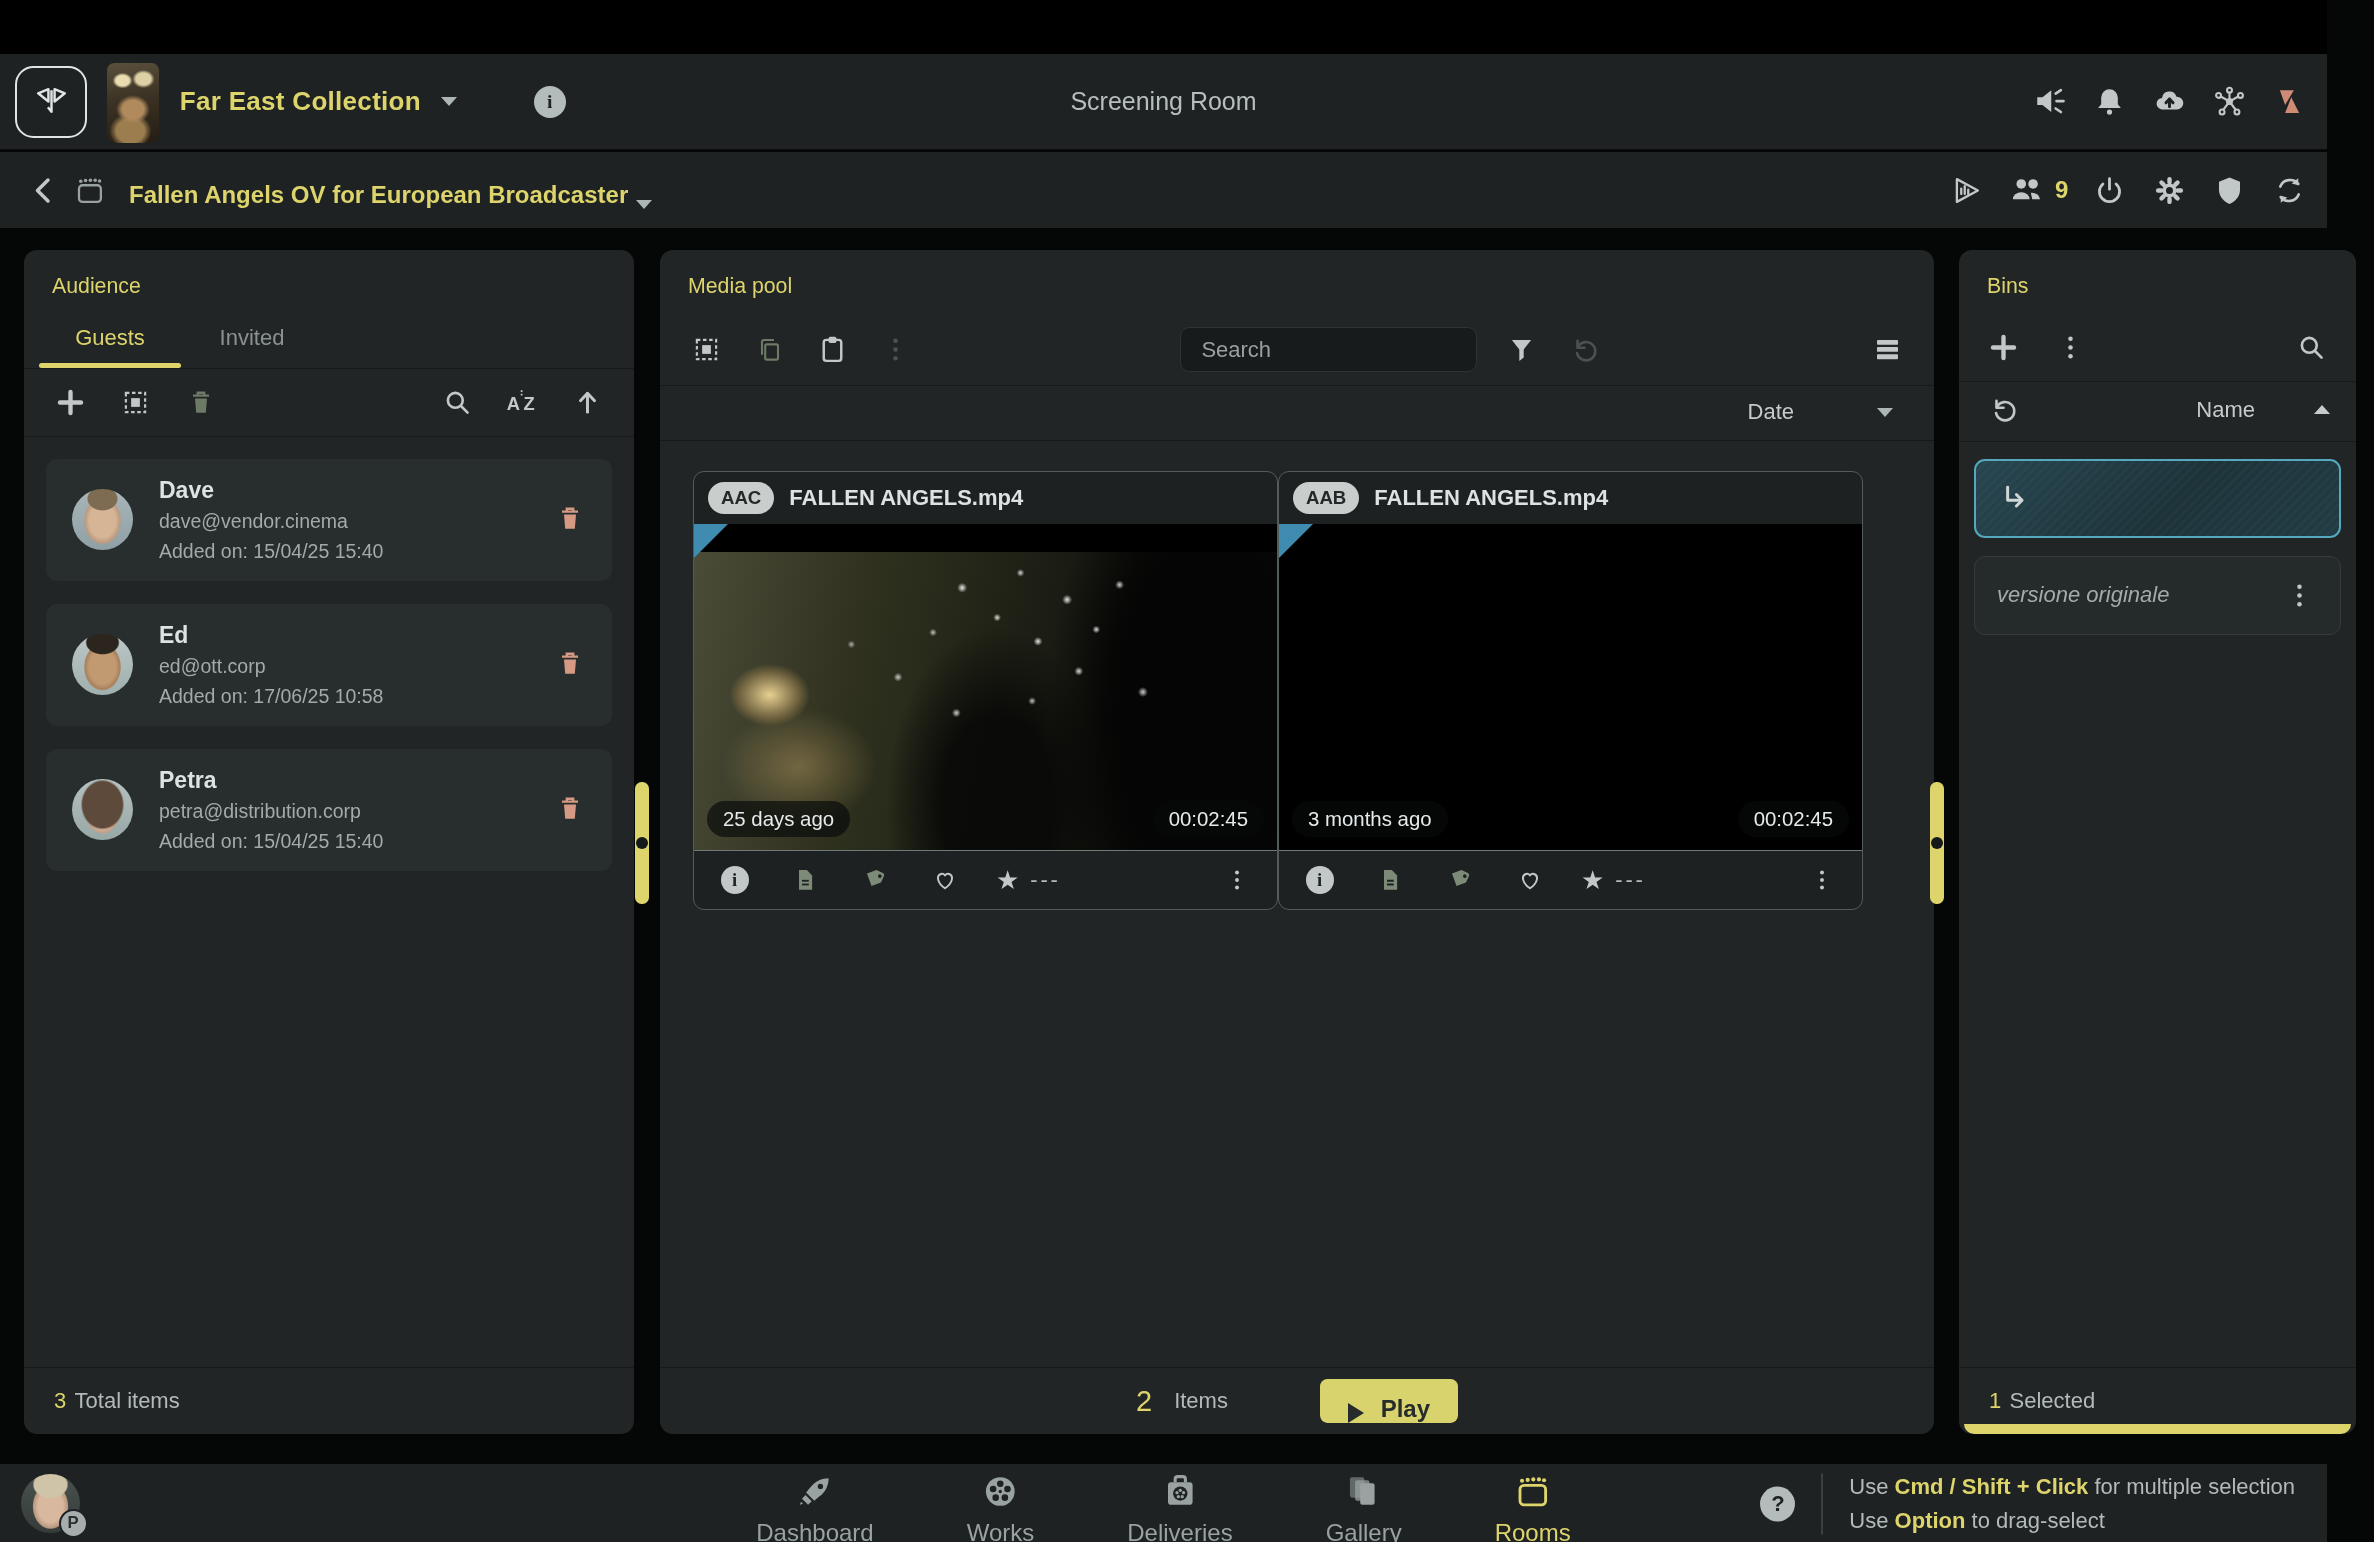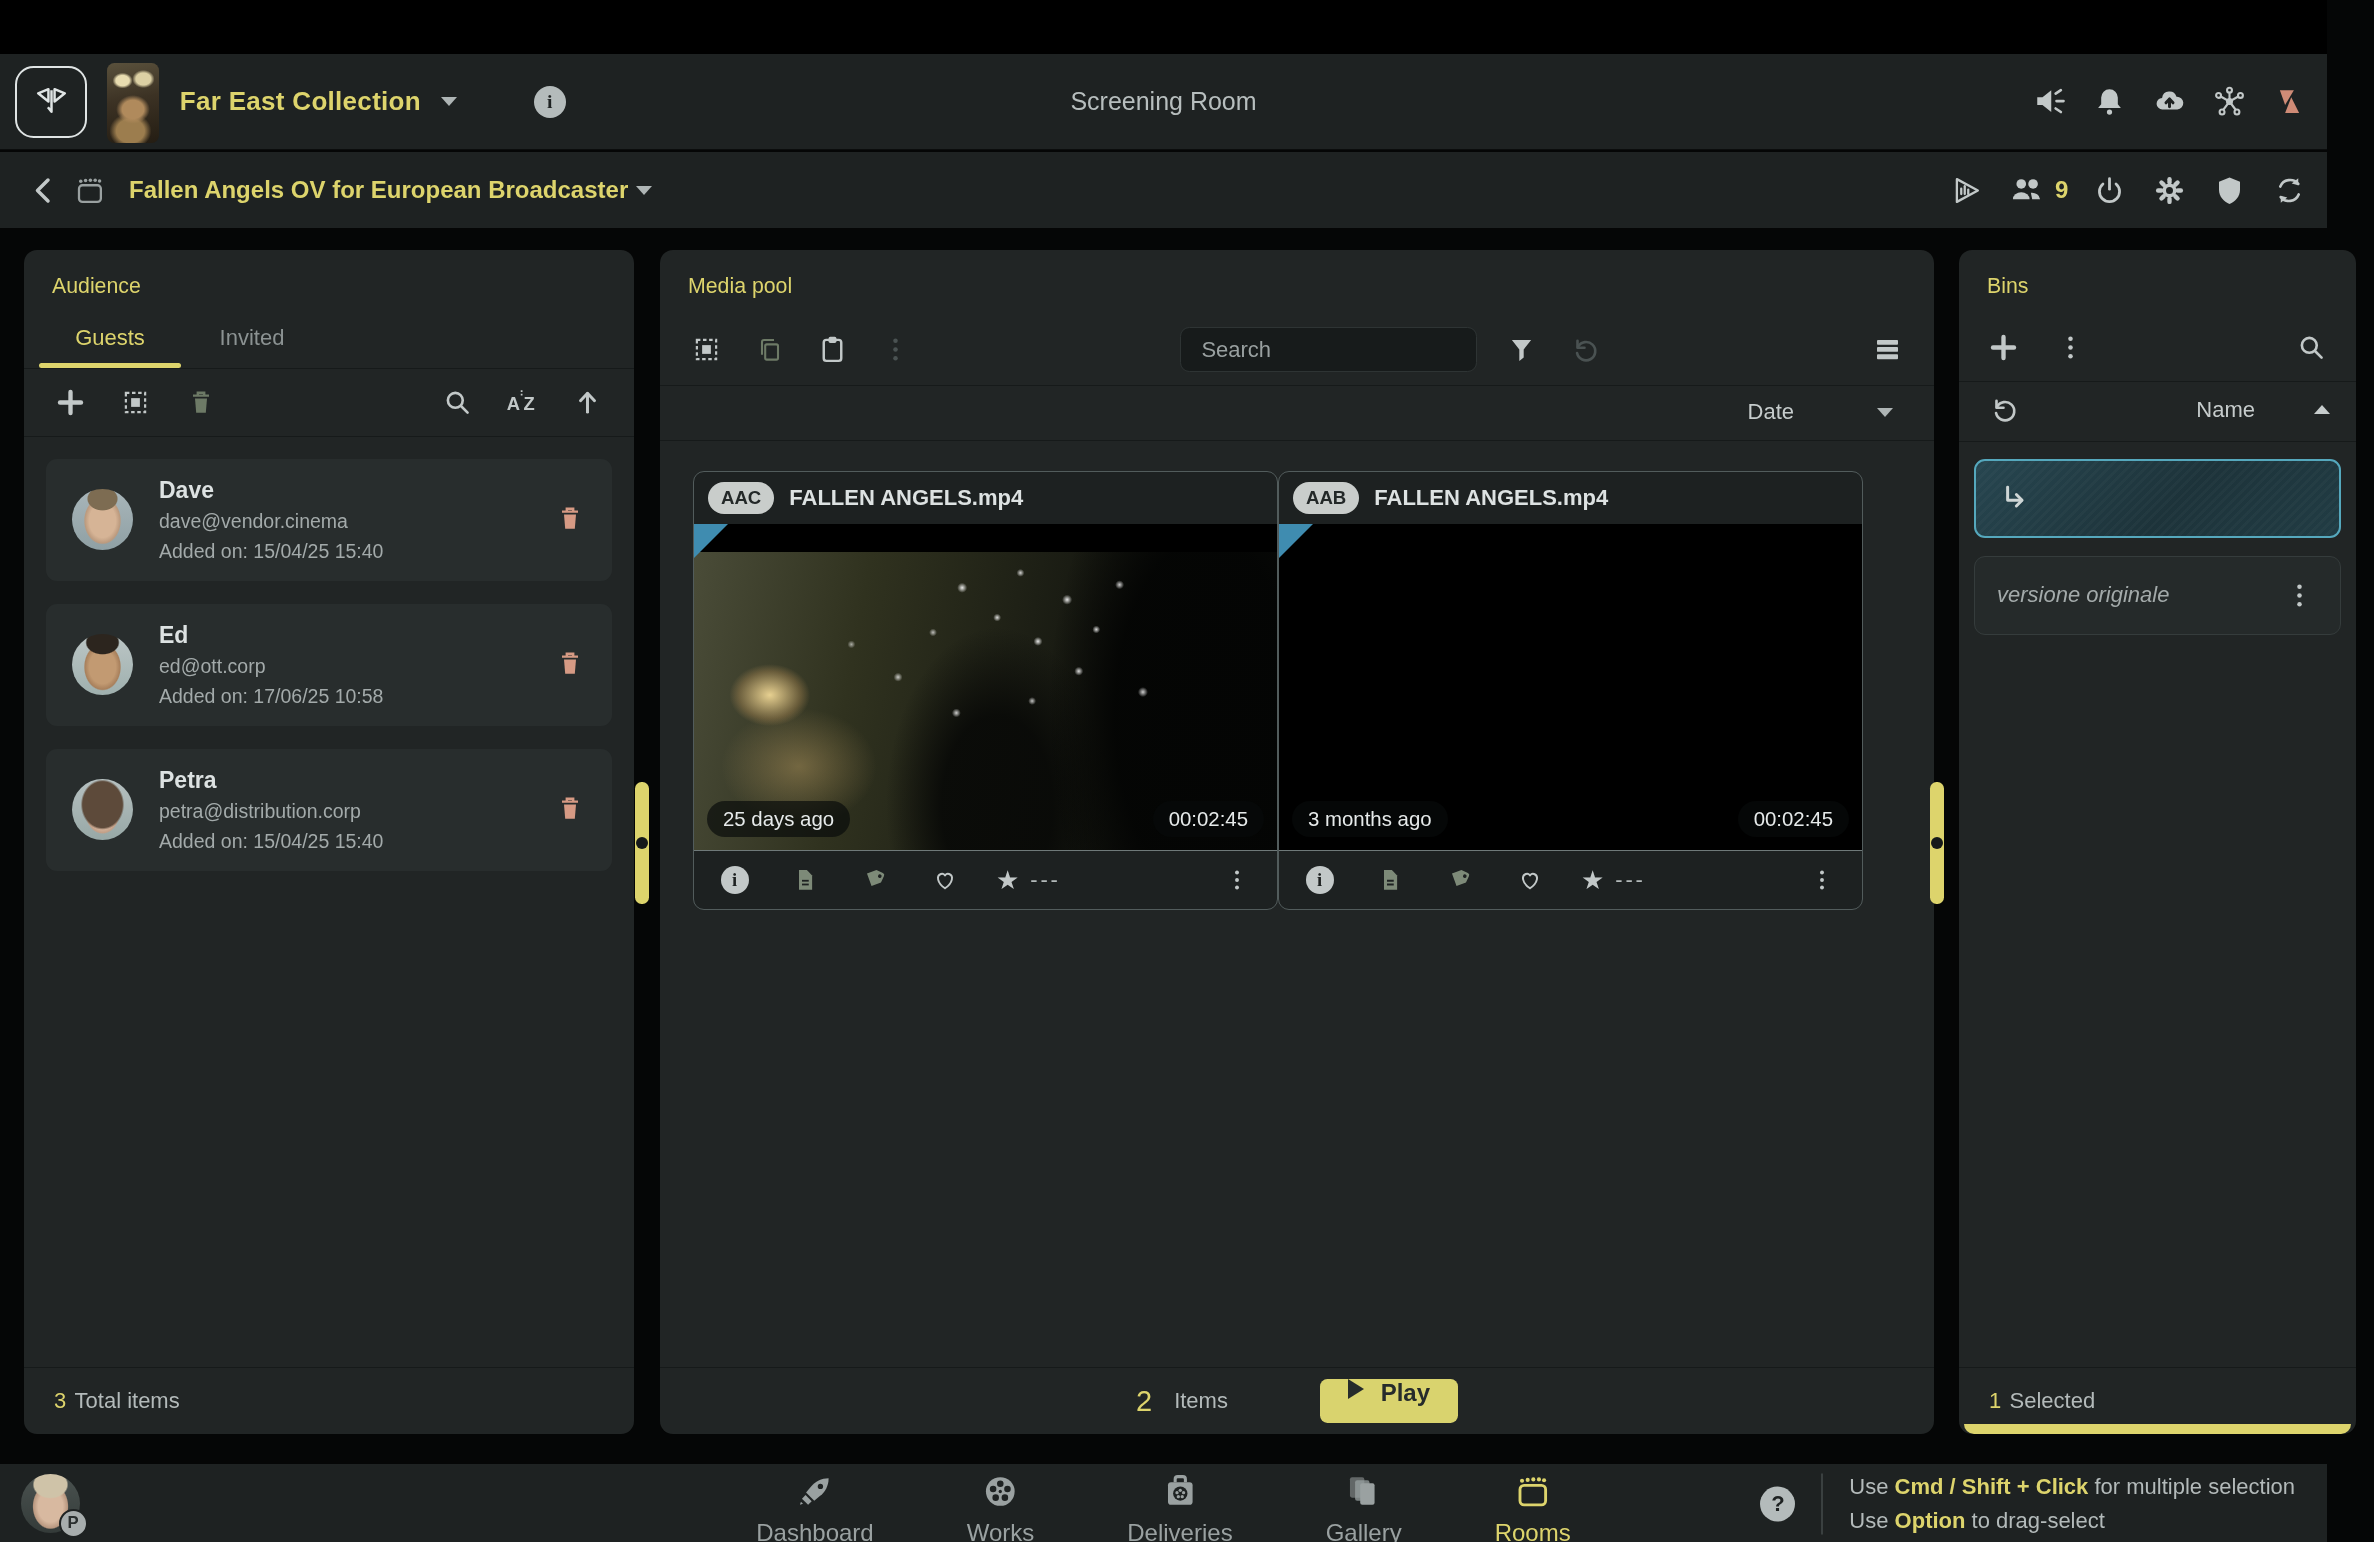--- a/index.html
+++ b/index.html
@@ -30,21 +30,21 @@
                font-size:19.5px; font-weight:700; display:grid; place-items:center; margin-left:56px;
                font-family:"Liberation Serif", serif; }
   .bar1-center { position:absolute; left:50%; transform:translateX(-50%); color:#b7bebe; font-size:25px; }
   .bar-right { position:absolute; right:18.6px; display:flex; align-items:center; gap:23px; }
   .icon-btn { width:37px; height:37px; display:grid; place-items:center; background:transparent;
               border:none; color:#c2c8c8; cursor:pointer; }
   .icon-btn svg { width:35px; height:35px; }
   .brand-icon { color:#cf8b76; }
   .count-badge { color:#ddd46c; font-size:24px; font-weight:600; margin-left:-13px; }
 
-  .bar2-left { display:flex; align-items:center; gap:8px; padding-left:26px; }
+  .bar2-left { display:flex; align-items:flex-end; gap:8px; padding-left:26px; }
   .room-name { color:#ddd46c; font-size:24px; font-weight:600; margin-left:13px; }
   .clapper-gray { color:#9aa1a1; }
 
   
   .panel { position:absolute; top:250px; height:1184px; background:#212525; border-radius:13px;
            display:flex; flex-direction:column; }
   .audience-panel { left:24px; width:610px; }
   .media-panel { left:660px; width:1274px; }
   .bins-panel { left:1959px; width:397px; }
   .panel-title { padding:24px 28px 15px; color:#ddd46c; font-size:21.3px; }
@@ -136,21 +136,21 @@
                  font-family:"Liberation Serif", serif; }
   .icon-muted { color:#7d8a78; }
   .star-group { display:flex; align-items:center; gap:11px; color:#c2c8c8; }
   .star-glyph { font-family:"DejaVu Sans", sans-serif; font-size:26px; line-height:1; }
   .rating-text { font-size:22px; letter-spacing:2.8px; color:#b3baba; }
   .mp-footer { border-top:1.9px solid #161a1a; min-height:67px; display:flex; align-items:center;
                justify-content:center; gap:22px; }
   .items-count { color:#ddd46c; font-size:29px; }
   .items-label { color:#b3baba; font-size:22px; margin-right:70px; }
   .play-btn { background:#d9d36e; color:#262b2b; border:none; border-radius:7.4px; height:44px;
-              padding:0 28px; display:flex; align-items:flex-start; gap:16.7px; font-size:24px;
+              padding:0 28px; display:flex; align-items:flex-end; gap:16.7px; font-size:24px;
               font-weight:600; cursor:pointer; font-family:"Liberation Sans", sans-serif; }
   .play-tri { width:0; height:0; border-left:16px solid #262b2b; border-top:10.2px solid transparent;
               border-bottom:10.2px solid transparent; }
 
   
   .bins-toolbar { display:flex; align-items:center; gap:30px; padding:15px 26px; }
   .bins-sortrow { display:flex; align-items:center; padding:9.3px 26px 13px; font-size:22px; color:#c6cccc; }
   .sort-name { margin-left:auto; margin-right:59px; }
   .caret-up { width:0; height:0; border-left:8.3px solid transparent; border-right:8.3px solid transparent;
               border-bottom:9.3px solid #c6cccc; }

